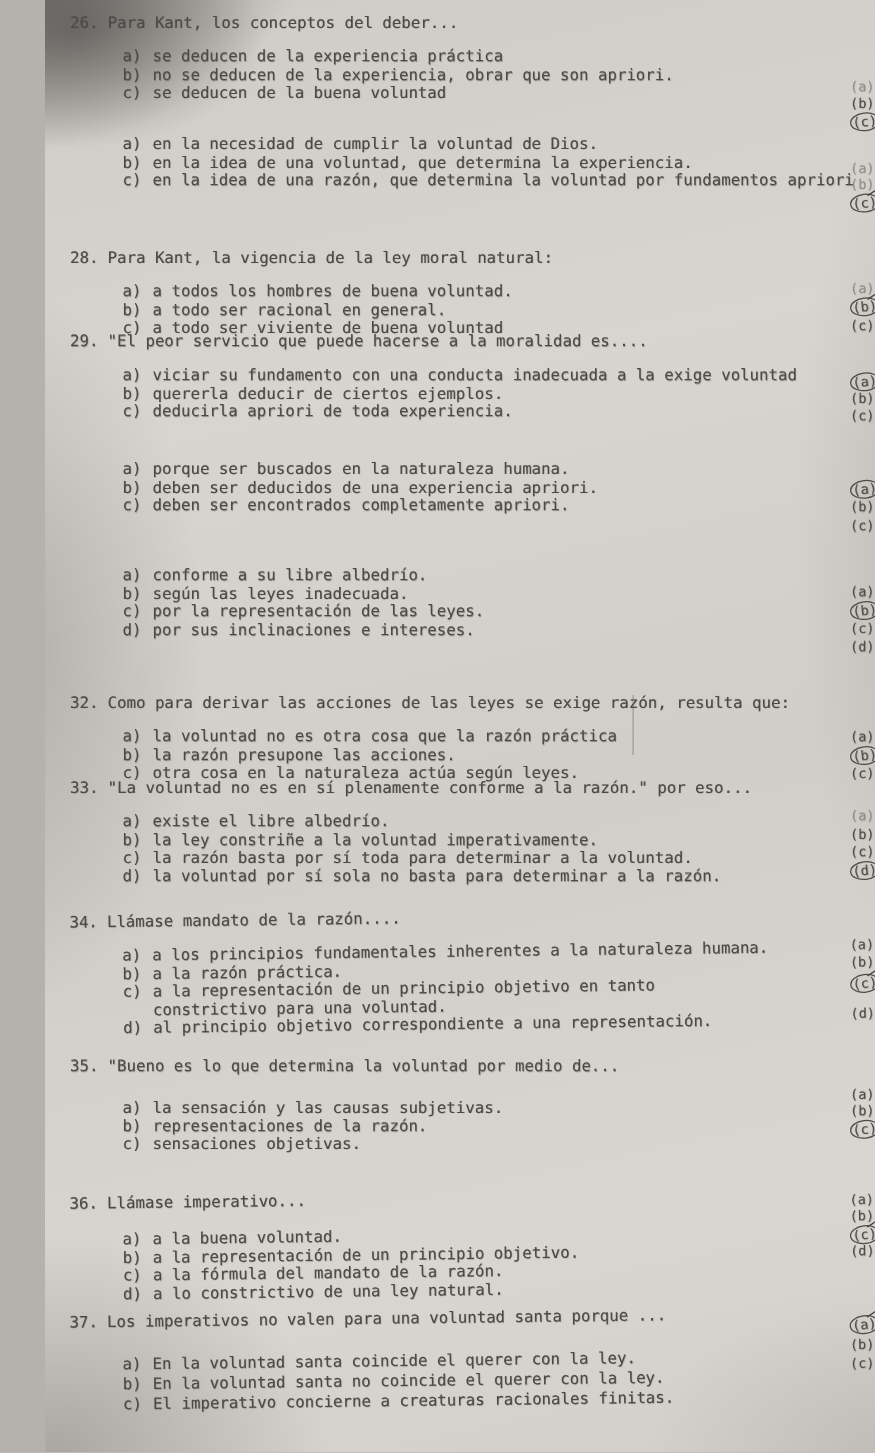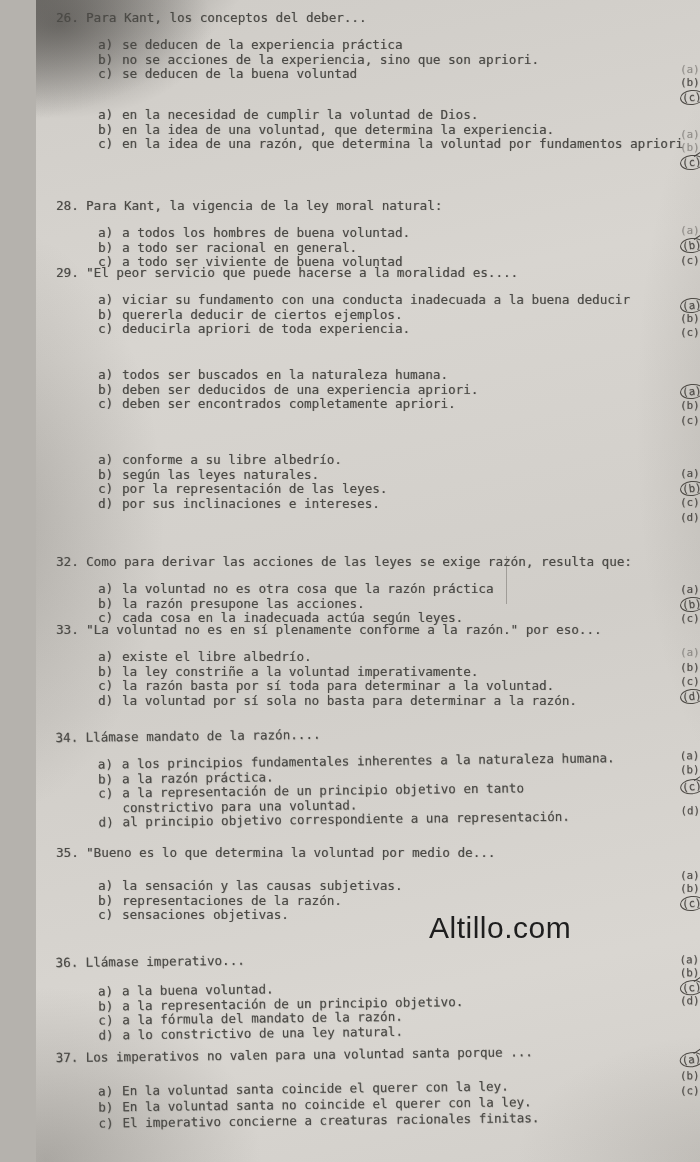--- a/index.html
+++ b/index.html
@@ -74,21 +74,21 @@
       <span class="q-num">26.</span>
       <span class="q-text">Para Kant, los conceptos del deber...</span>
     </div>
     <div class="options">
       <div class="opt">
           <span class="opt-label">a)</span>
           <span class="opt-text">se deducen de la experiencia práctica</span>
         </div>
       <div class="opt">
           <span class="opt-label">b)</span>
-          <span class="opt-text">no se acciones de la experiencia, sino que son apriori.</span>
+          <span class="opt-text">no se deducen de la experiencia, obrar que son apriori.</span>
         </div>
       <div class="opt">
           <span class="opt-label">c)</span>
           <span class="opt-text">se deducen de la buena voluntad</span>
         </div>
     </div>
     <div class="marker m-faint" style="top:53px"><span class="lbl">(a)</span></div>
     <div class="marker m-dash" style="top:66px"><span class="lbl">(b)</span></div>
     <div class="marker m-circle" style="top:80px"><span class="lbl">(c)</span></div>
   </section>
@@ -138,41 +138,41 @@
   </section>
 
   <section class="question" style="top:265px">
     <div class="q-title">
       <span class="q-num">29.</span>
       <span class="q-text">"El peor servicio que puede hacerse a la moralidad es....</span>
     </div>
     <div class="options">
       <div class="opt">
           <span class="opt-label">a)</span>
-          <span class="opt-text">viciar su fundamento con una conducta inadecuada a la buena deducir</span>
+          <span class="opt-text">viciar su fundamento con una conducta inadecuada a la exige voluntad</span>
         </div>
       <div class="opt">
           <span class="opt-label">b)</span>
           <span class="opt-text">quererla deducir de ciertos ejemplos.</span>
         </div>
       <div class="opt">
           <span class="opt-label">c)</span>
           <span class="opt-text">deducirla apriori de toda experiencia.</span>
         </div>
     </div>
     <div class="marker m-circle" style="top:33px"><span class="lbl">(a)</span></div>
     <div class="marker m-dash" style="top:47px"><span class="lbl">(b)</span></div>
     <div class="marker" style="top:61px"><span class="lbl">(c)</span></div>
   </section>
 
   <section class="question" style="top:355px">
     <div class="options">
       <div class="opt">
           <span class="opt-label">a)</span>
-          <span class="opt-text">todos ser buscados en la naturaleza humana.</span>
+          <span class="opt-text">porque ser buscados en la naturaleza humana.</span>
         </div>
       <div class="opt">
           <span class="opt-label">b)</span>
           <span class="opt-text">deben ser deducidos de una experiencia apriori.</span>
         </div>
       <div class="opt">
           <span class="opt-label">c)</span>
           <span class="opt-text">deben ser encontrados completamente apriori.</span>
         </div>
     </div>
@@ -182,21 +182,21 @@
   </section>
 
   <section class="question" style="top:440px">
     <div class="options">
       <div class="opt">
           <span class="opt-label">a)</span>
           <span class="opt-text">conforme a su libre albedrío.</span>
         </div>
       <div class="opt">
           <span class="opt-label">b)</span>
-          <span class="opt-text">según las leyes naturales.</span>
+          <span class="opt-text">según las leyes inadecuada.</span>
         </div>
       <div class="opt">
           <span class="opt-label">c)</span>
           <span class="opt-text">por la representación de las leyes.</span>
         </div>
       <div class="opt">
           <span class="opt-label">d)</span>
           <span class="opt-text">por sus inclinaciones e intereses.</span>
         </div>
     </div>
@@ -215,21 +215,21 @@
       <div class="opt">
           <span class="opt-label">a)</span>
           <span class="opt-text">la voluntad no es otra cosa que la razón práctica</span>
         </div>
       <div class="opt">
           <span class="opt-label">b)</span>
           <span class="opt-text">la razón presupone las acciones.</span>
         </div>
       <div class="opt">
           <span class="opt-label">c)</span>
-          <span class="opt-text">cada cosa en la inadecuada actúa según leyes.</span>
+          <span class="opt-text">otra cosa en la naturaleza actúa según leyes.</span>
         </div>
     </div>
     <div class="marker m-dash" style="top:29px"><span class="lbl">(a)</span></div>
     <div class="marker m-circle" style="top:43px"><span class="lbl">(b)</span></div>
     <div class="marker" style="top:58px"><span class="lbl">(c)</span></div>
   </section>
 
   <section class="question" style="top:622px">
     <div class="q-title">
       <span class="q-num">33.</span>
@@ -305,21 +305,20 @@
       <div class="opt">
           <span class="opt-label">c)</span>
           <span class="opt-text">sensaciones objetivas.</span>
         </div>
     </div>
     <div class="marker" style="top:24px"><span class="lbl">(a)</span></div>
     <div class="marker m-dash" style="top:37px"><span class="lbl">(b)</span></div>
     <div class="marker m-circle" style="top:51px"><span class="lbl">(c)</span></div>
   </section>
 
-  <div class="watermark">Altillo.com</div>
   <div class="crease"></div>
 
   <section class="question tilt" style="top:955px">
     <div class="q-title">
       <span class="q-num">36.</span>
       <span class="q-text">Llámase imperativo...</span>
     </div>
     <div class="options" style="margin-top:15px">
       <div class="opt">
           <span class="opt-label">a)</span>

